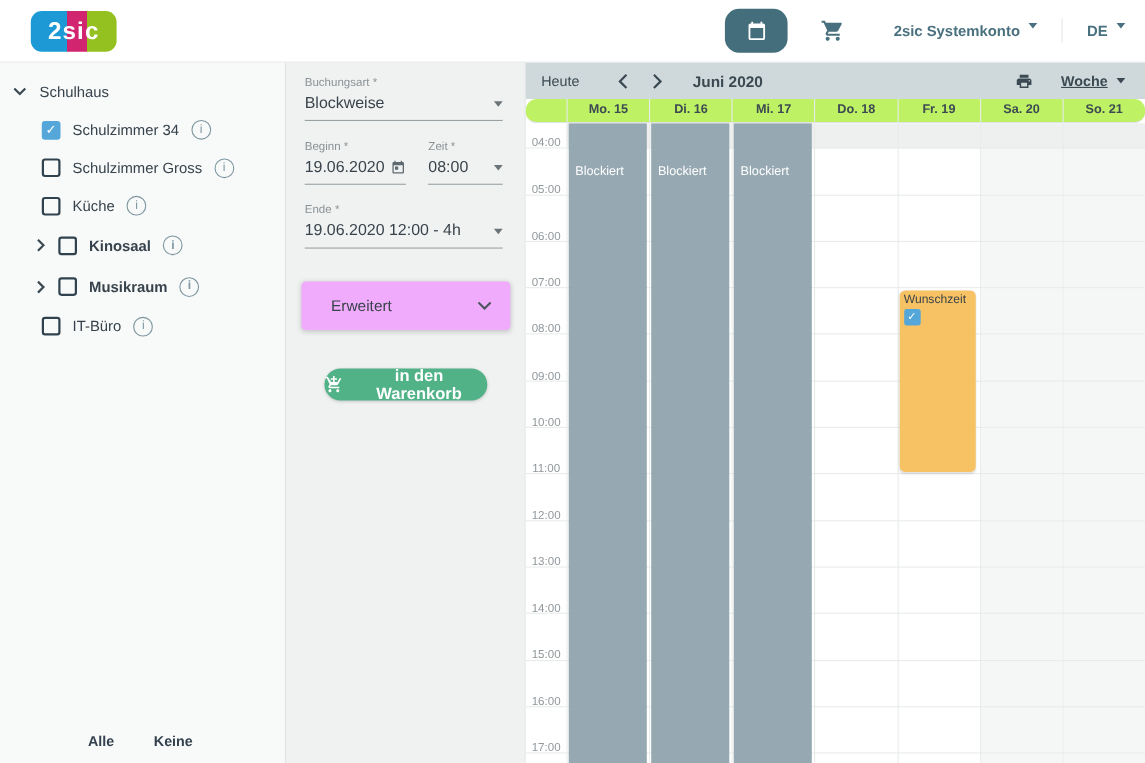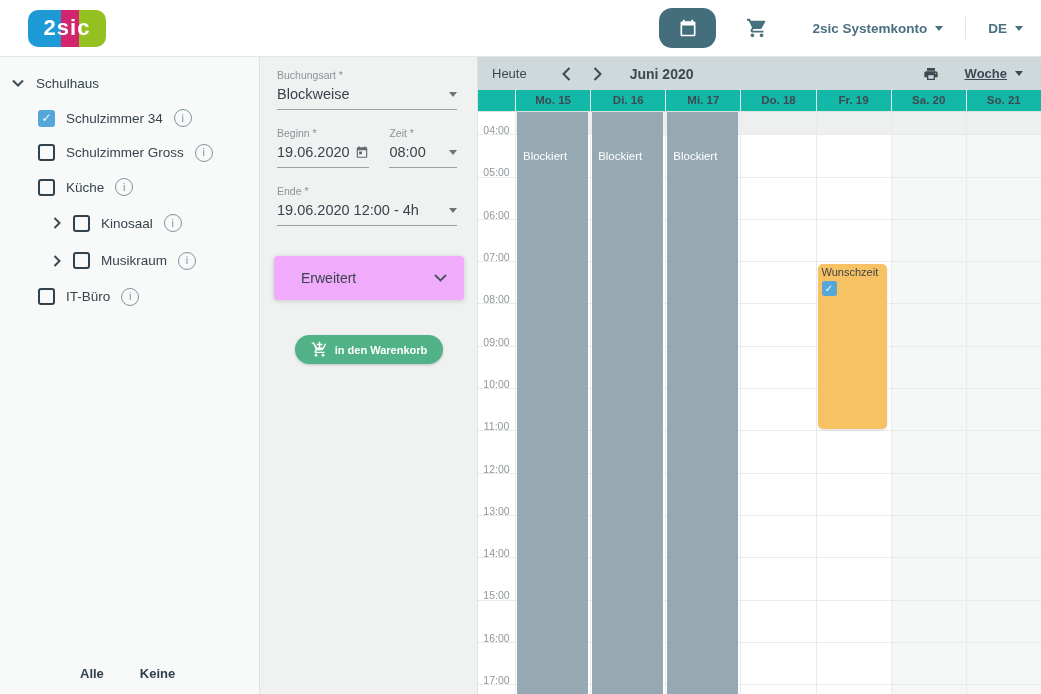--- a/index.html
+++ b/index.html
@@ -8,32 +8,32 @@
   .app { position:relative; width:1041px; height:694px; background:#fff; overflow:hidden; }
 
   
   .topbar { height:57px; background:#fff; border-bottom:1px solid #e3e6e7; display:flex; align-items:center; padding:0 18px 0 28px; }
   .logo { width:78px; height:37px; border-radius:10px; display:flex; align-items:center; justify-content:center;
           background:linear-gradient(90deg, var(--logo-blue,#1d99d5) 0 42%, var(--logo-magenta,#d2256f) 42% 65%, var(--logo-green,#94c11f) 65% 100%);
           color:#fff; font-weight:bold; font-size:22px; letter-spacing:1px; cursor:pointer; }
   .topbar-spacer { flex:1; }
   .cal-btn { width:57px; height:40px; border-radius:13px; background:#456e7c; border:none; display:flex; align-items:center; justify-content:center; margin-right:30px; cursor:pointer; }
   .cart-btn { background:none; border:none; margin-right:44px; cursor:pointer; display:flex; align-items:center; }
-  .account, .lang { display:flex; align-items:center; gap:8px; color:var(--accent-teal,#49707e); font-size:13.5px; font-weight:600; cursor:pointer; }
+  .account, .lang { display:flex; gap:8px; color:var(--accent-teal,#49707e); font-size:13.5px; font-weight:600; cursor:pointer; }
   .top-divider { width:1px; height:22px; background:#e2e5e6; margin:0 22px; }
   .tri { width:0; height:0; border-left:4.5px solid transparent; border-right:4.5px solid transparent; border-top:5px solid var(--accent-teal,#49707e); }
 
   
   .content { display:flex; height:637px; }
 
   
   .sidebar { width:260px; background:#f8f9f9; border-right:1px solid #e0e3e4; display:flex; flex-direction:column; padding-top:8px; }
   .tree-root { display:flex; align-items:center; gap:12px; height:36px; padding-left:12px; font-size:13.5px; cursor:pointer; }
   .tree-item { display:flex; align-items:center; height:34.5px; padding-left:38px; font-size:13.5px; cursor:pointer; }
-  .tree-item.has-children { padding-left:53px; height:37.5px; }
+  .tree-item.has-children { padding-left:33px; height:37.5px;font-weight:bold; }
   .tree-item .chev { margin-right:12px; display:flex; }
   .cb { width:17px; height:17px; border:2px solid #31424f; border-radius:3px; background:transparent; flex:0 0 auto; display:flex; align-items:center; justify-content:center; }
   .cb.checked { border-color:var(--checkbox-blue,#55a7d9); background:var(--checkbox-blue,#55a7d9); color:#fff; font-size:12px; }
   .cb.checked::after { content:"✓"; }
   .tree-label { margin-left:11px; }
   .info-icon { width:18px; height:18px; margin-left:11px; border:1.5px solid #7d969f; border-radius:50%; color:#7d969f; font-size:11px; line-height:1; display:flex; align-items:center; justify-content:center; flex:0 0 auto; }
   .sidebar-footer { margin-top:auto; display:flex; gap:36px; padding:0 0 13px 80px; font-size:13px; font-weight:bold; color:#33414e; }
   .text-btn { background:none; border:none; font:inherit; color:inherit; cursor:pointer; }
 
   
@@ -43,35 +43,35 @@
   .field-value { display:flex; align-items:center; border-bottom:1px solid #9aa1a5; padding-bottom:7px; font-size:14.5px; color:#39434b; cursor:pointer; }
   .field-value .val { flex:1; white-space:nowrap; }
   .sel-caret { width:0; height:0; border-left:4.5px solid transparent; border-right:4.5px solid transparent; border-top:5px solid #6a7479; }
   .row2 { display:flex; gap:20px; }
   .row2 .f-begin { width:93px; }
   .row2 .f-time { width:68px; }
   .adv-card { margin:30px 0 0 -3px; width:190px; height:44px; background:#f0abfc; border-radius:4px; box-shadow:0 1px 5px rgba(0,0,0,.18);
               display:flex; align-items:center; padding:0 17px 0 27px; font-size:14px; color:#39434b; cursor:pointer; }
   .adv-card .spread { flex:1; }
   .cart-green { margin:35px 0 0 18px; width:148px; height:29px; border:none; border-radius:15px; background:var(--cart-button-green,#52b287);
-                color:#fff; font-size:11px; font-weight:bold; display:flex; align-items:center; justify-content:center; gap:7px; cursor:pointer;
+                color:#fff; font-size:15px; font-weight:bold; display:flex; align-items:center; justify-content:center; gap:7px; cursor:pointer;
                 box-shadow:0 1px 3px rgba(0,0,0,.2); font-family:inherit; }
 
   
   .calendar { flex:1; display:flex; flex-direction:column; background:#fff; min-width:0; }
   .cal-toolbar { height:33px; background:var(--header-bar,#cfd9db); display:flex; align-items:center; padding:0 14px; font-size:13px; color:#3b4a52; }
   .today-btn { background:none; border:none; font:inherit; color:#3b4a52; margin-right:24px; cursor:pointer; }
   .nav-arrow { background:none; border:none; display:flex; align-items:center; padding:0 11px; cursor:pointer; }
   .cal-title { font-weight:bold; font-size:14px; margin-left:17px; }
   .toolbar-spacer { flex:1; }
   .print-btn { background:none; border:none; display:flex; cursor:pointer; margin-right:26px; }
   .view-select { display:flex; align-items:center; gap:8px; font-size:13px; font-weight:600; color:#3b4a52; cursor:pointer; padding-right:4px;text-decoration:underline; }
   .view-select .tri { border-top-color:#3b4a52; }
 
-  .day-header-row { height:22px; display:flex; border-bottom:1px solid #dfe2e3; font-size:11.5px; font-weight:bold; color:#3d4a52; background:#14b8a6; }
+  .day-header-row { height:22px; display:flex; border-bottom:1px solid #dfe2e3; font-size:11.5px; font-weight:bold; color:#3d4a52; background:#bef264;border-radius:10px; }
   .day-head-gutter { width:37px; }
   .day-head-cell { width:75.14px; text-align:center; line-height:21px; border-left:1px solid #e7eaea; }
 
   .grid-body { position:relative; flex:1; overflow:hidden; background:#fff; }
   .grid-row { position:absolute; left:0; right:0; border-bottom:1px solid #e9ebeb; display:flex; align-items:center; }
   .time-label { width:37px; text-align:center; font-size:10.5px; color:#90979b;margin-top:33px; }
   .col-line { position:absolute; top:0; bottom:0; width:1px; background:#e9ebeb; }
   .weekend-shade { position:absolute; top:0; bottom:0; background:#f5f7f7; }
   .invalid-band { position:absolute; left:37px; right:0; top:0; height:23px; background:#eef0f0; }
   .ev-blocked { position:absolute; color:#fff; font-size:11.5px; }

